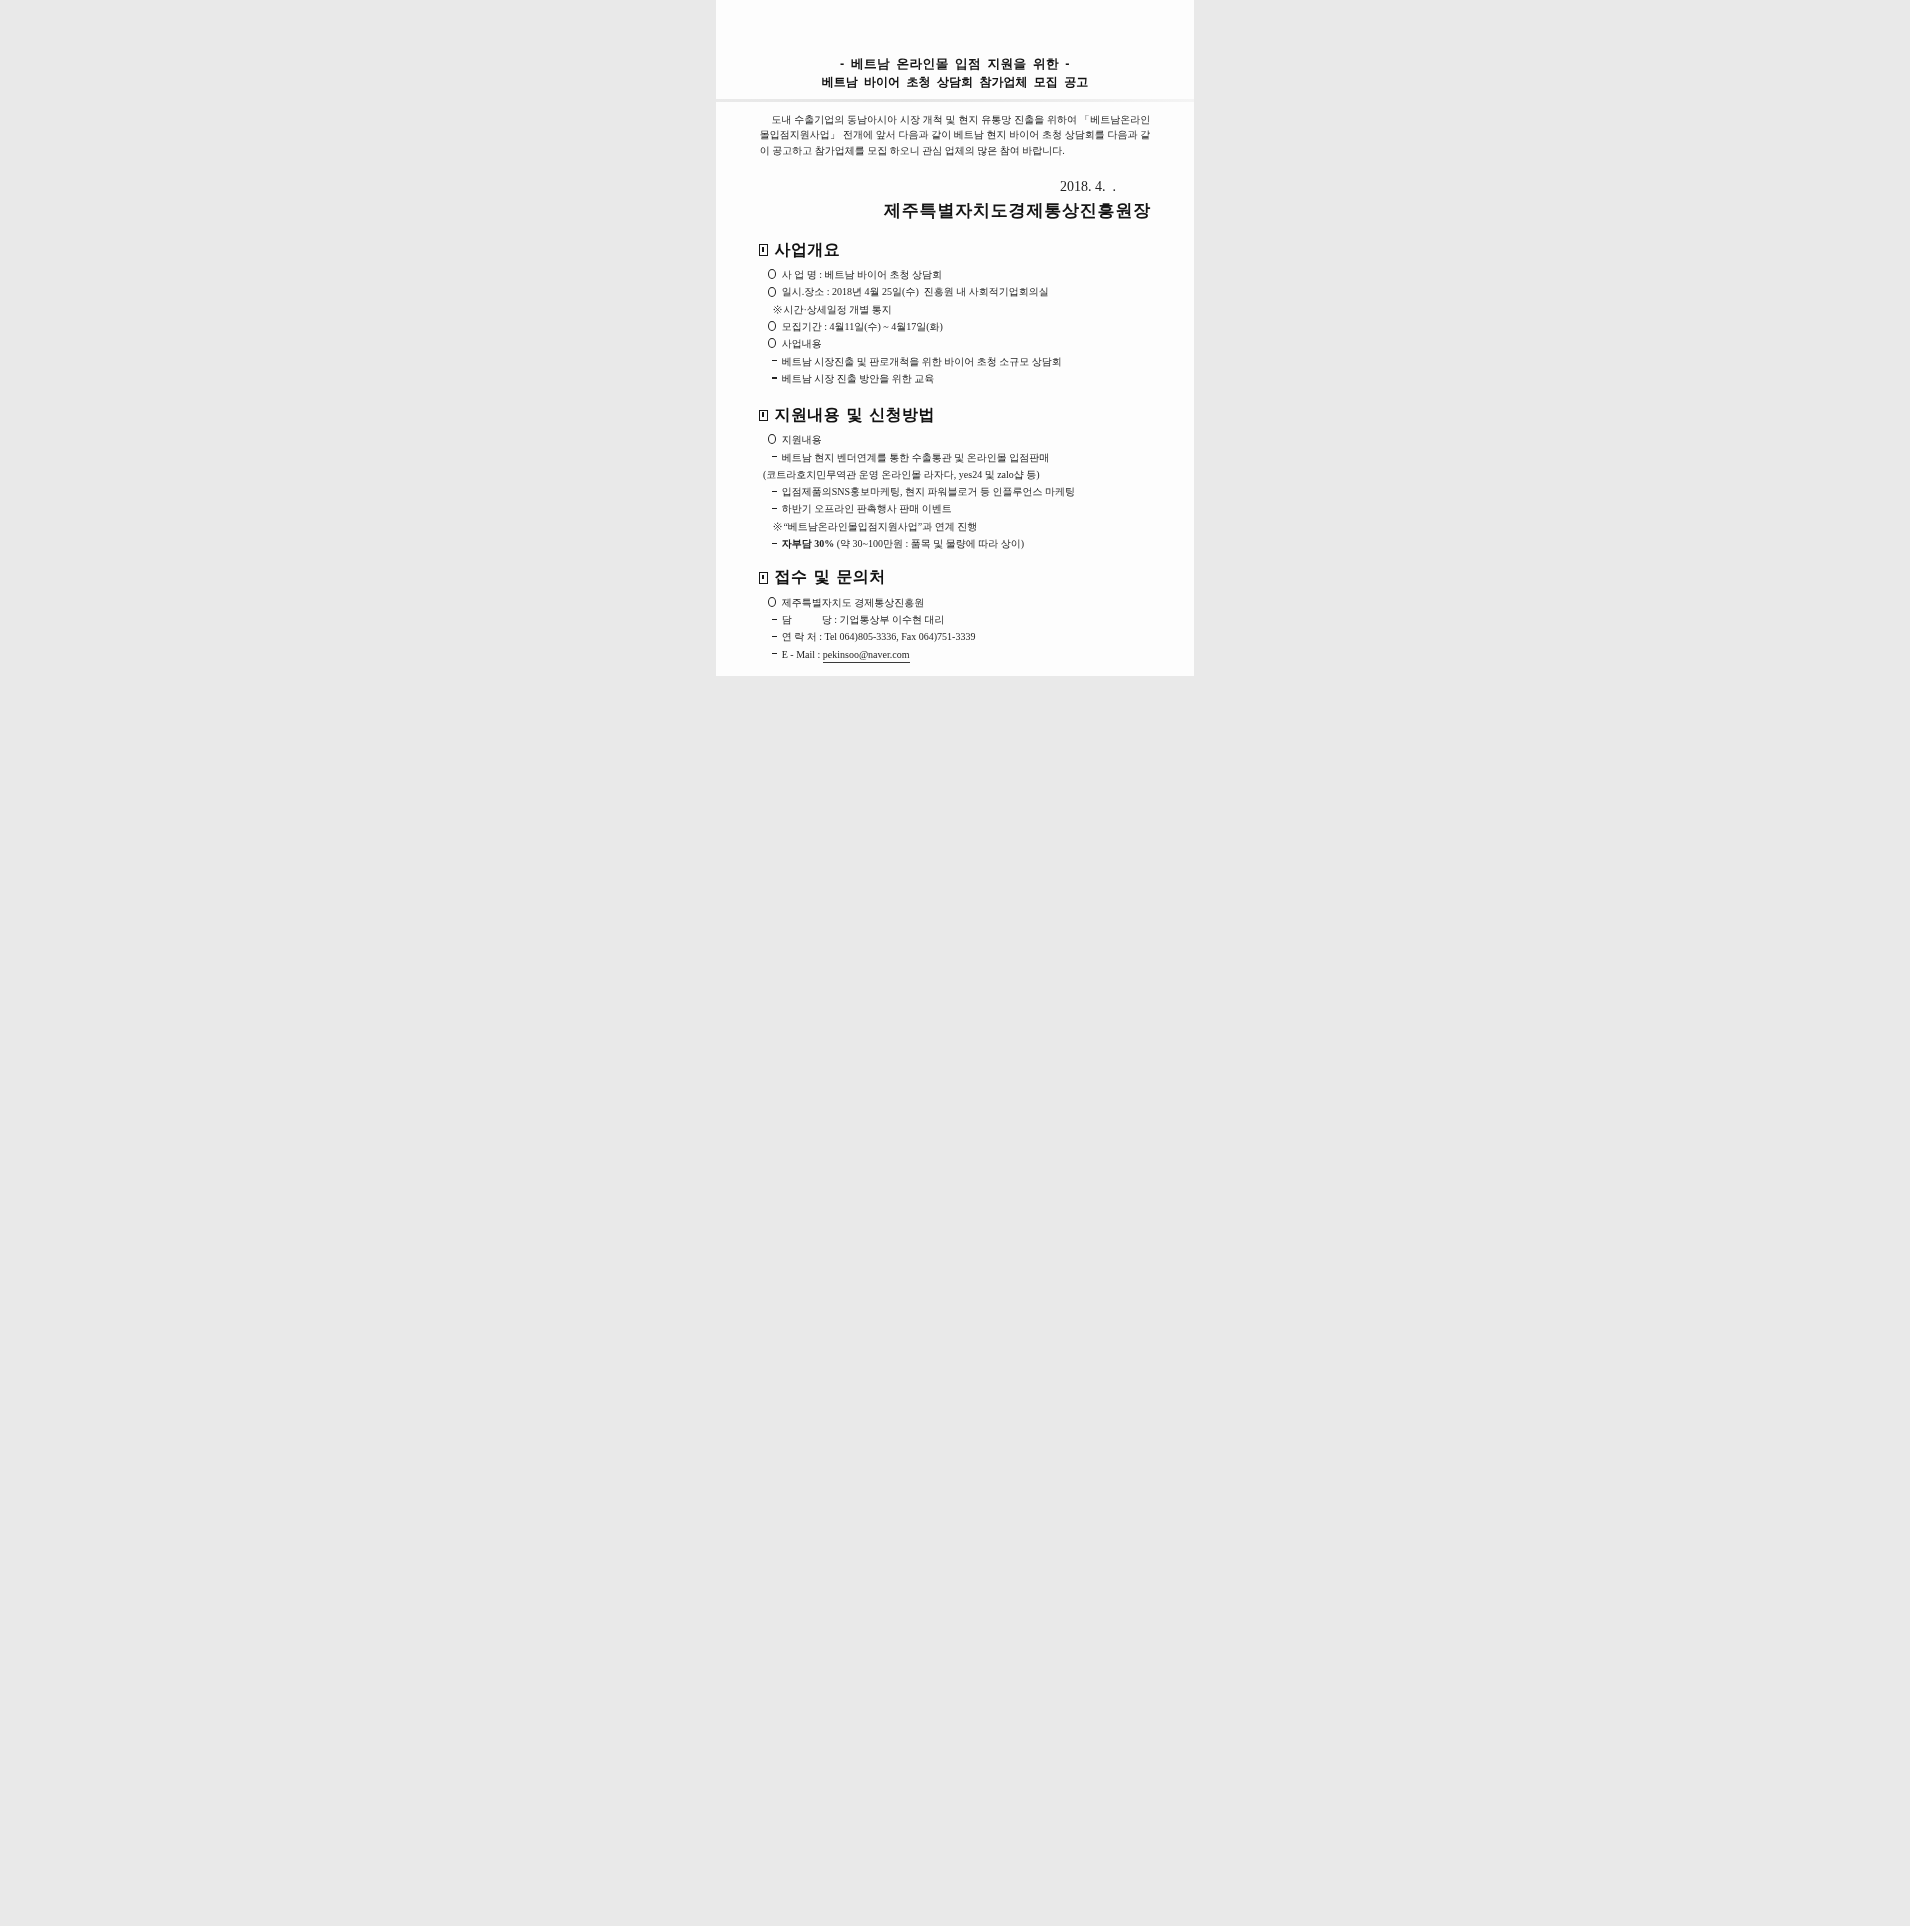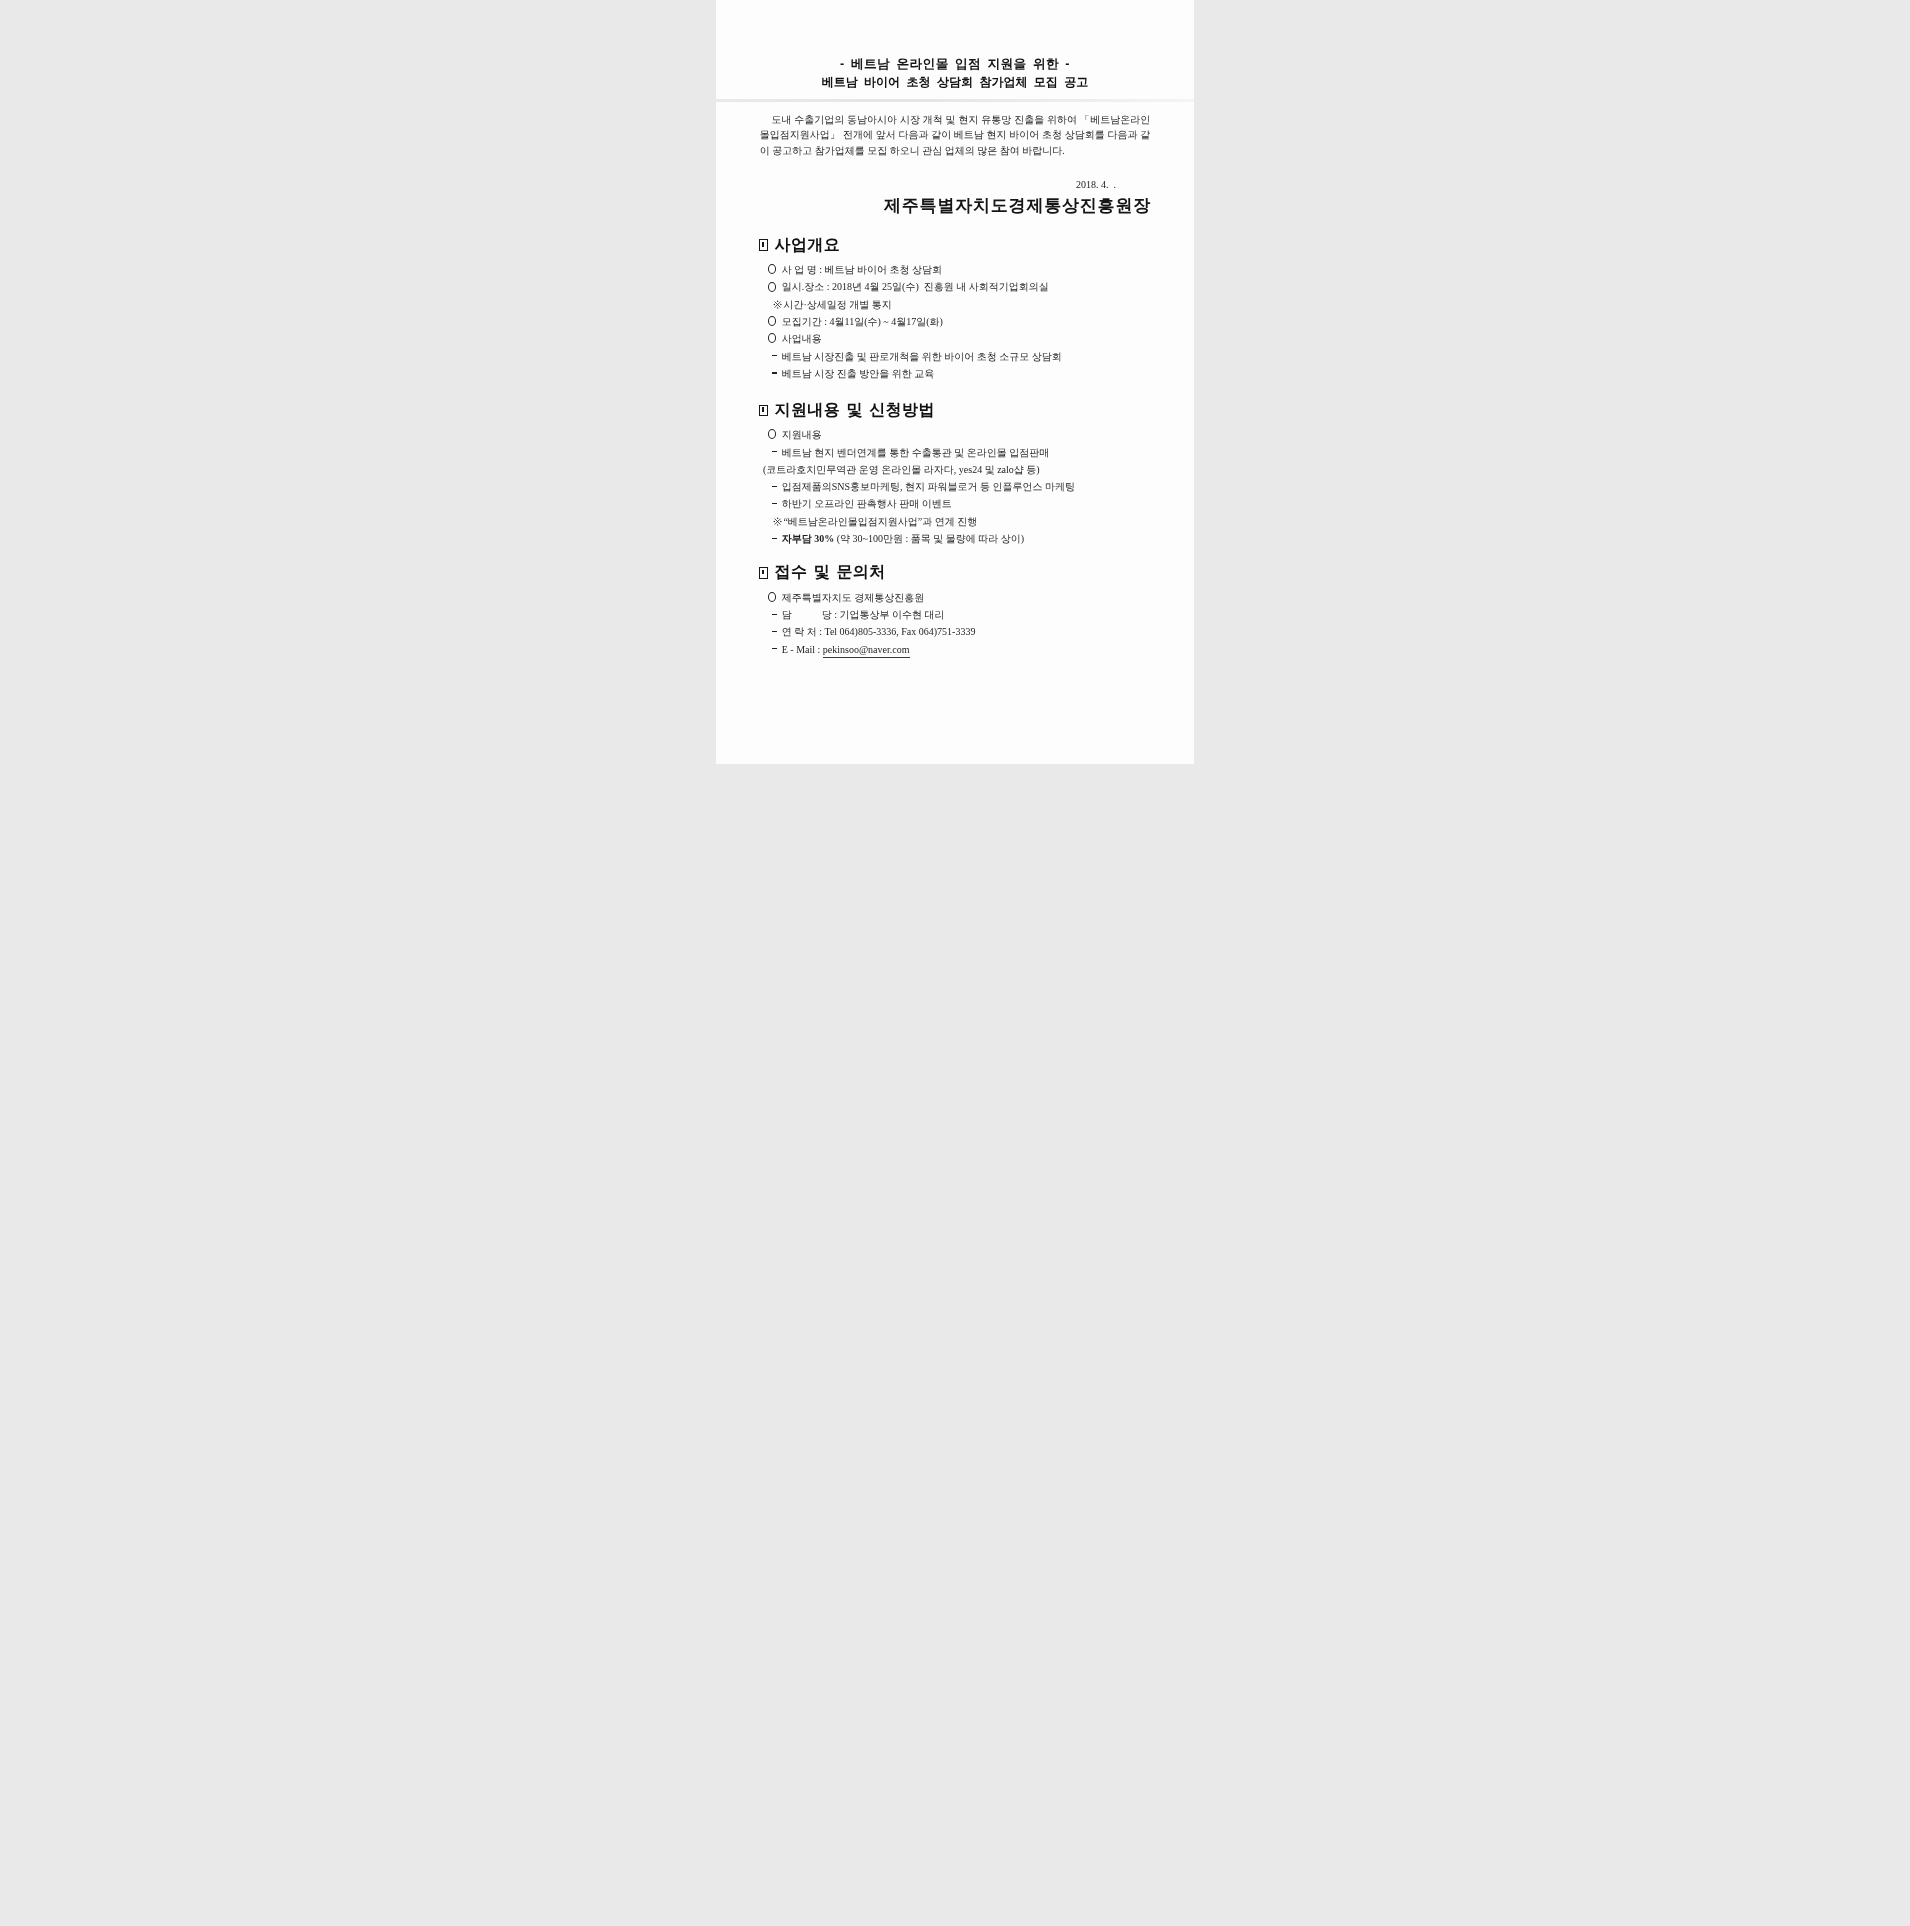--- a/index.html
+++ b/index.html
@@ -1,18 +1,18 @@
 <!DOCTYPE html>
 <html style="font-size:6.2px"><head>
 <meta charset="utf-8">
 <style>
   html,body{margin:0;padding:0;background:#e9e9e9;}
   .page{
     position:relative;
-    width:478px;height:764px;
+    width:478px;height:676px;
     margin:0 auto;
     background:#fdfdfd;
     overflow:hidden;
     color:#1c1c1c;
     font-family:"Liberation Serif","DejaVu Serif",serif;
   }
   .content{padding:57px 43px 0 43px;}
 
   
   .streak{
@@ -36,21 +36,21 @@
   }
 
   .intro{
     margin:22.3px 0.8px 0 0.8px;
     font-size:10px;line-height:15.4px;
     text-align:justify;text-indent:11.6px;
     color:#1d1d1d;
   }
 
   .date-block{margin-top:21px;text-align:right;}
-  .date{font-size:10px;padding-right:35px;white-space:pre-wrap;color:#222;}
+  .date{font-size:14px;padding-right:35px;white-space:pre-wrap;color:#222;}
   .signer{
     margin-top:3.9px;font-size:17px;font-weight:bold;
     letter-spacing:0.8px;color:#151515;
   }
 
   
   .sec-header{
     display:flex;align-items:center;gap:6.5px;
     margin-top:17.7px;margin-bottom:5.4px;
     font-family:"Liberation Sans","DejaVu Sans",sans-serif;

